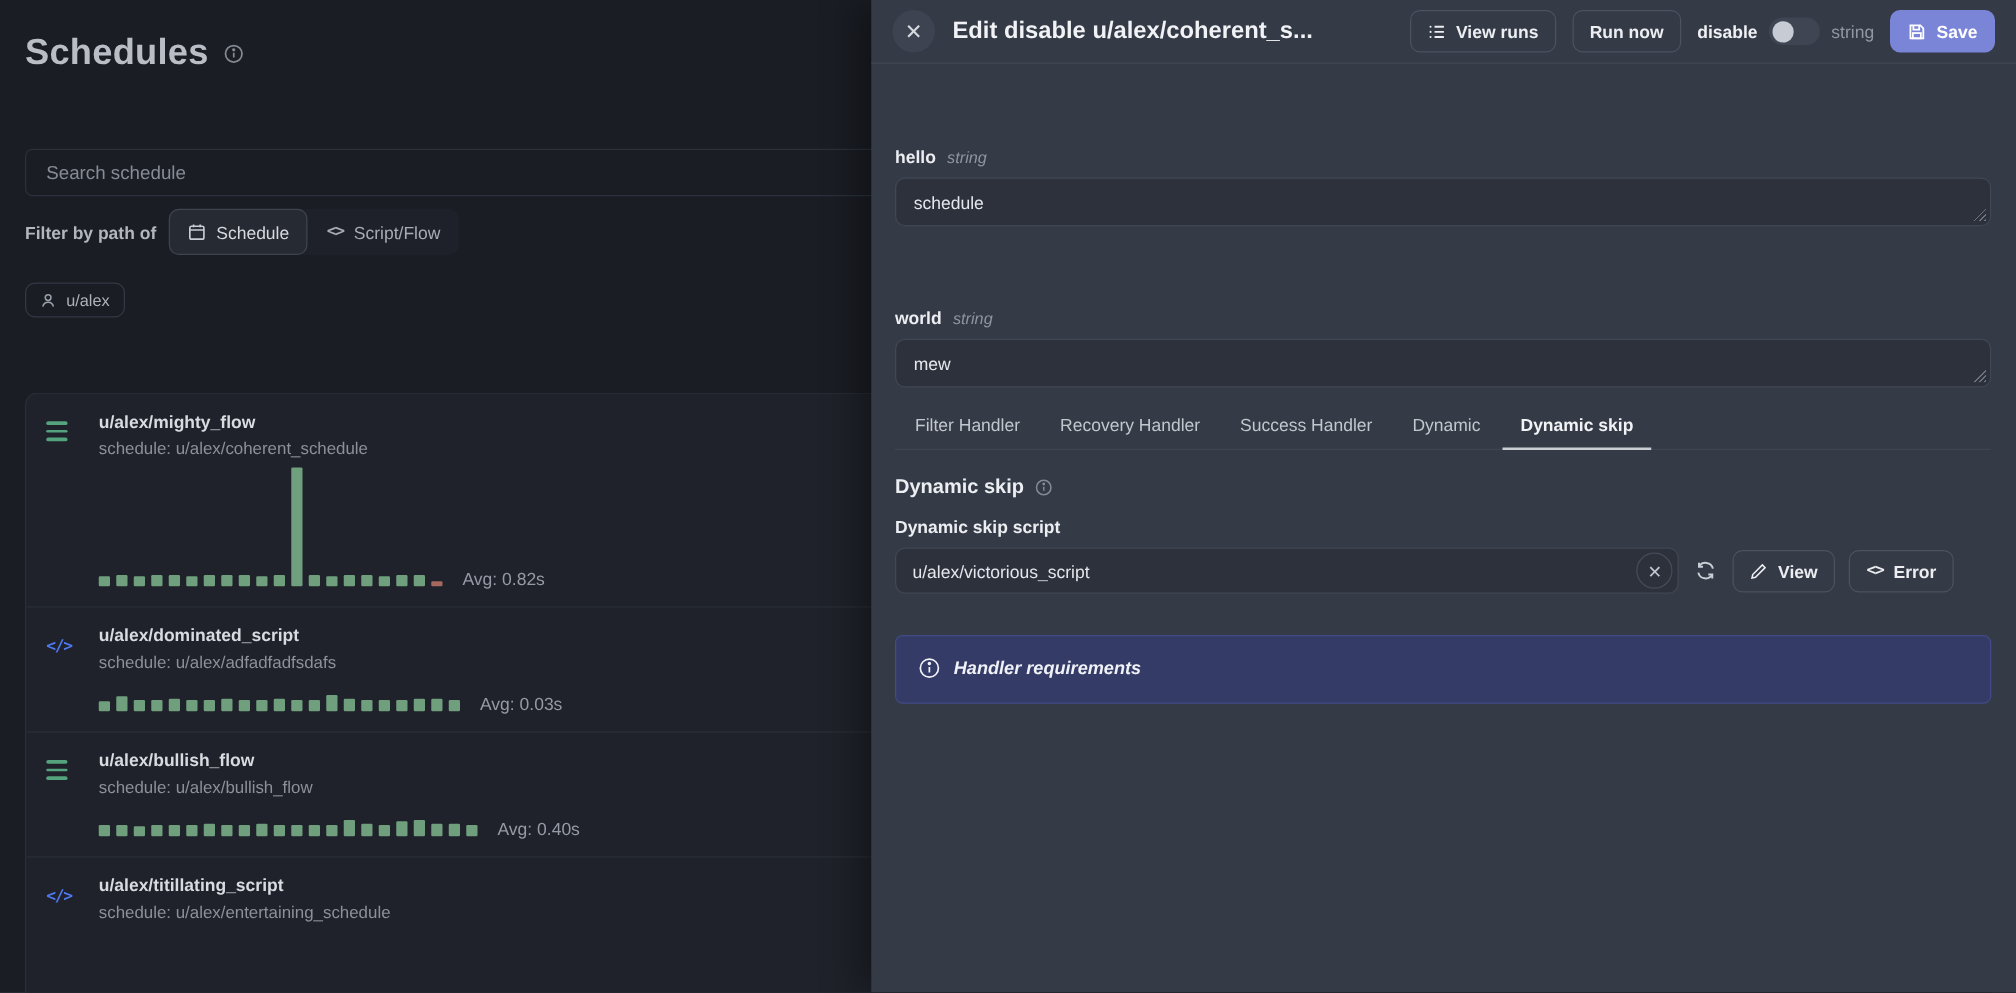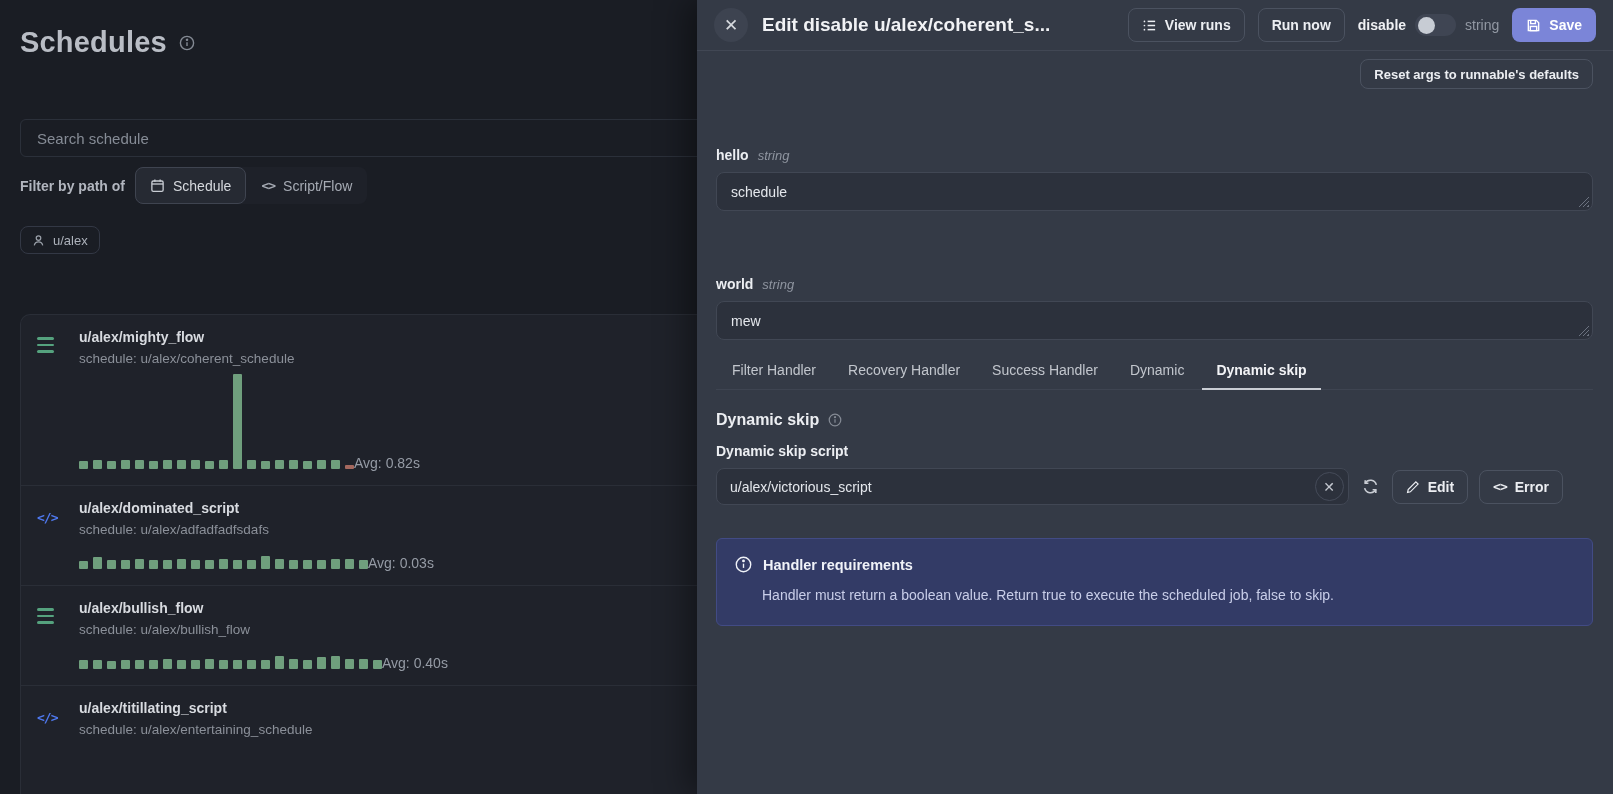--- a/index.html
+++ b/index.html
@@ -46,21 +46,21 @@
   .flow-icon { display:flex; flex-direction:column; gap:4px; }
   .flow-icon i { display:block; width:17px; height:2.5px; border-radius:2px; background:#55a27e; }
   .script-icon { font-family:"DejaVu Sans Mono", monospace; font-size:13px; font-weight:bold; color:#4f79f0; letter-spacing:-1px; }
   .sched-body { flex:1; }
   .sched-name { font-size:14px; font-weight:bold; color:#d8dbe0; }
   .sched-sub { font-size:13.5px; color:#8b9099; margin-top:6px; }
   .chart-row { display:flex; align-items:flex-end; margin-top:10px; }
   .bars { display:flex; align-items:flex-end; gap:5px; }
   .bar { width:9px; border-radius:1px; background:#6f9f7d; }
   .bar.fail { background:#a4685e; }
-  .avg-label { font-size:14px; color:#959ba5; position:relative; top:2px; white-space:nowrap; }
+  .avg-label { font-size:14px; color:#959ba5; margin-left:16px; position:relative; top:2px; white-space:nowrap; }
   .sched-spacer { height:44px; }
 
   
   .drawer {
     position:absolute; top:0; right:0; width:916px; height:794px;
     background:#343a46; box-shadow:-10px 0 30px rgba(0,0,0,.4);
   }
   .drawer-header {
     height:51px; display:flex; align-items:center; gap:14px;
     padding:0 17px; border-bottom:1px solid #414754;
@@ -122,21 +122,21 @@
     background:transparent; border:1px solid #454b59; color:#c3c7cf; font-size:14px;
     cursor:pointer; display:flex; align-items:center; justify-content:center; font-family:inherit;
   }
   .icon-btn { background:transparent; border:none; color:#c9cdd4; cursor:pointer; padding:2px; }
   .code-glyph { font-family:"DejaVu Sans Mono", monospace; font-weight:bold; letter-spacing:-1px; font-size:13px; }
   .info-box {
     margin-top:33px; background:#333b66; border:1px solid #424b85; border-radius:6px;
     padding:17px 18px 19px 18px;
   }
   .info-title-row { display:flex; align-items:center; gap:11px; color:#f0f2f8; }
-  .info-title { font-size:14.5px; font-weight:bold; }
+  .info-title { font-size:14.5px; font-weight:bold;font-style:italic; }
   .info-body { font-size:14px; color:#c9cee9; margin-top:13px; margin-left:27px; line-height:1.4; }
 </style>
 </head>
 <body>
 
 <div class="left-panel">
   <div class="page-title-row">
     <div class="page-title">Schedules</div>
     <span class="title-info">
       <svg width="16" height="16" viewBox="0 0 16 16" fill="none" stroke="currentColor" stroke-width="1.4">
@@ -345,25 +345,20 @@
               <path d="M5 2.5v3.5h5V2.5"></path>
               <rect x="4.6" y="9" width="6.8" height="4.5"></rect>
           </svg>
         </span>
         <span>Save</span>
       </button>
     </div>
   </div>
 
   <div class="drawer-content">
-    <div class="reset-row">
-      <button class="btn-outline btn-sm">
-        <span>Reset args to runnable's defaults</span>
-      </button>
-    </div>
 
     <div id="args-container">
   <div>
     <div class="arg-label-row">
       <span class="arg-name">hello</span>
       <span class="arg-type">string</span>
     </div>
     <div class="arg-input-wrap">
       <input class="arg-input" value="schedule" style="">
       <span class="grip"></span>
@@ -418,35 +413,34 @@
           <path d="M2.5 9.5A5.7 5.7 0 0 0 13 11"></path>
             <path d="M13 14v-3h-3"></path>
         </svg>
       </button>
       <button class="btn-outline">
         <span>
           <svg width="14" height="14" viewBox="0 0 16 16" fill="none" stroke="#eceef2" stroke-width="1.4">
             <path d="M11.3 2.2l2.5 2.5L5 13.5l-3.2.7.7-3.2z"></path>
           </svg>
         </span>
-        <span>Edit</span>
+        <span>View</span>
       </button>
       <button class="btn-outline">
         <span class="code-glyph">&lt;&gt;</span>
         <span>Error</span>
       </button>
     </div>
 
     <div class="info-box">
       <div class="info-title-row">
         <span>
           <svg width="17" height="17" viewBox="0 0 16 16" fill="none" stroke="currentColor" stroke-width="1.3">
             <circle cx="8" cy="8" r="6.8"></circle>
               <line x1="8" y1="7.2" x2="8" y2="11.2"></line>
               <circle cx="8" cy="4.6" r="0.7" fill="currentColor"></circle>
           </svg>
         </span>
         <span class="info-title">Handler requirements</span>
       </div>
-      <div class="info-body">Handler must return a boolean value. Return true to execute the scheduled job, false to skip.</div>
     </div>
   </div>
 </div>
 
 </body></html>

